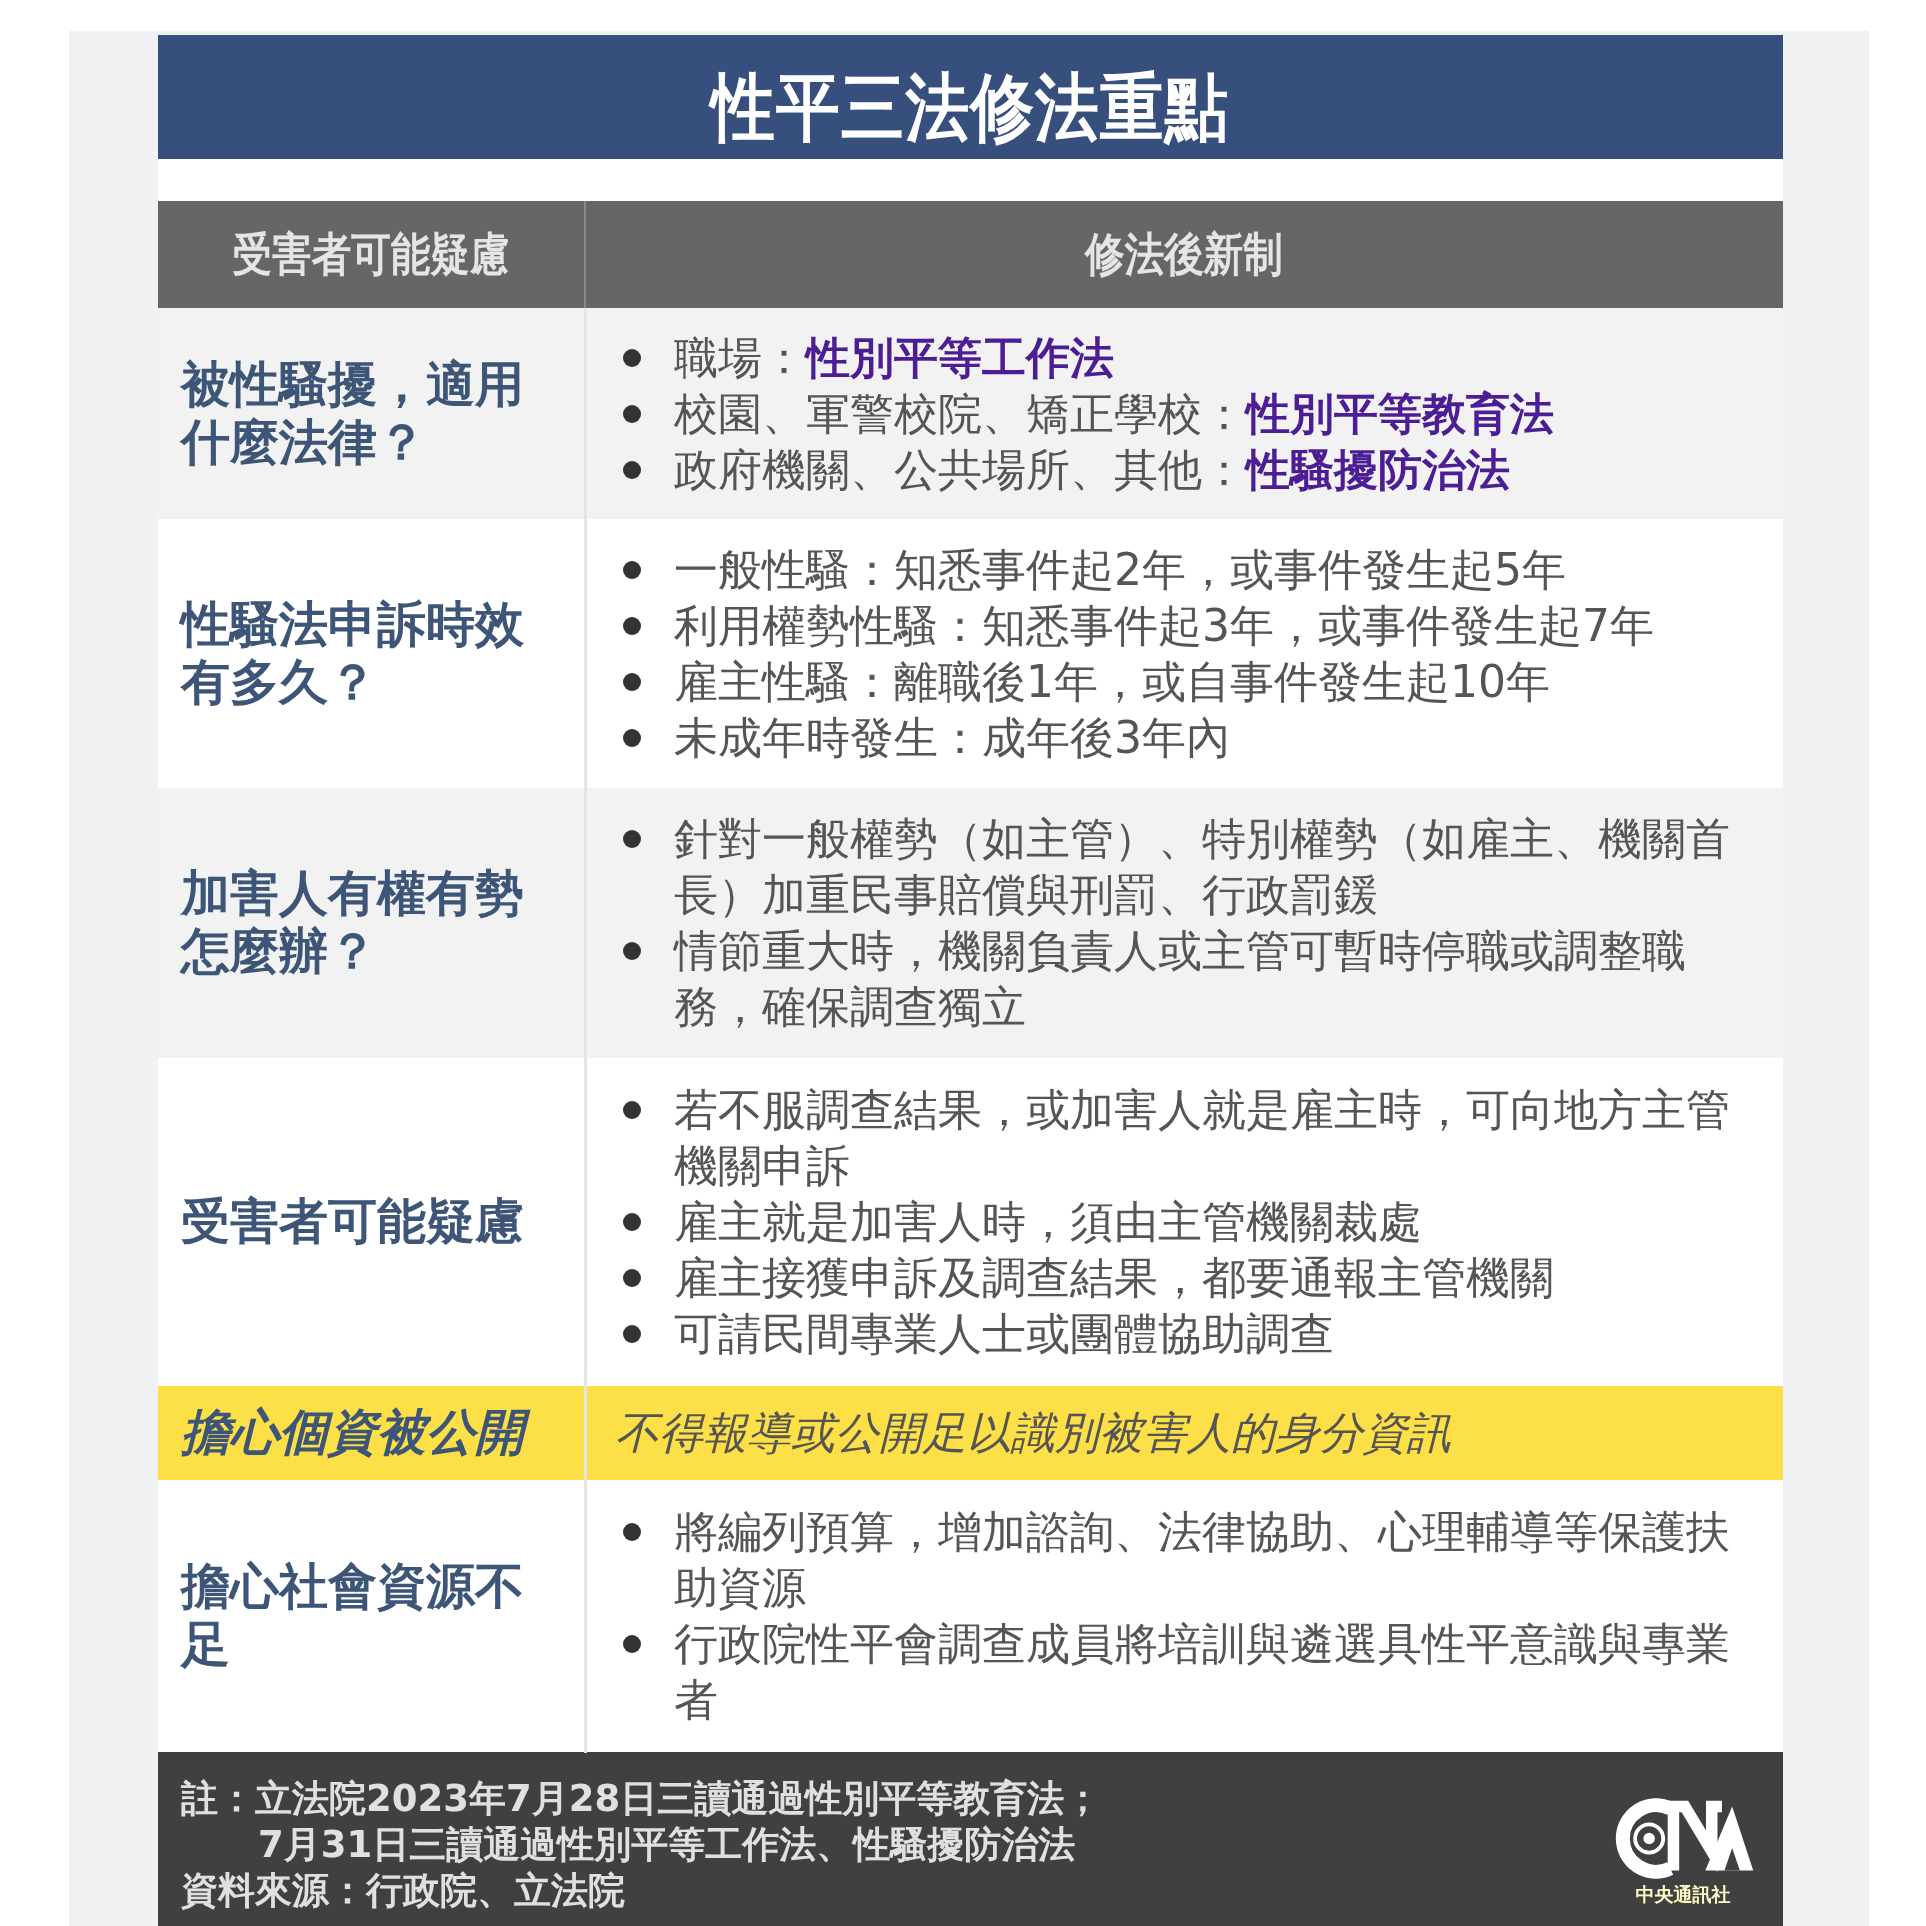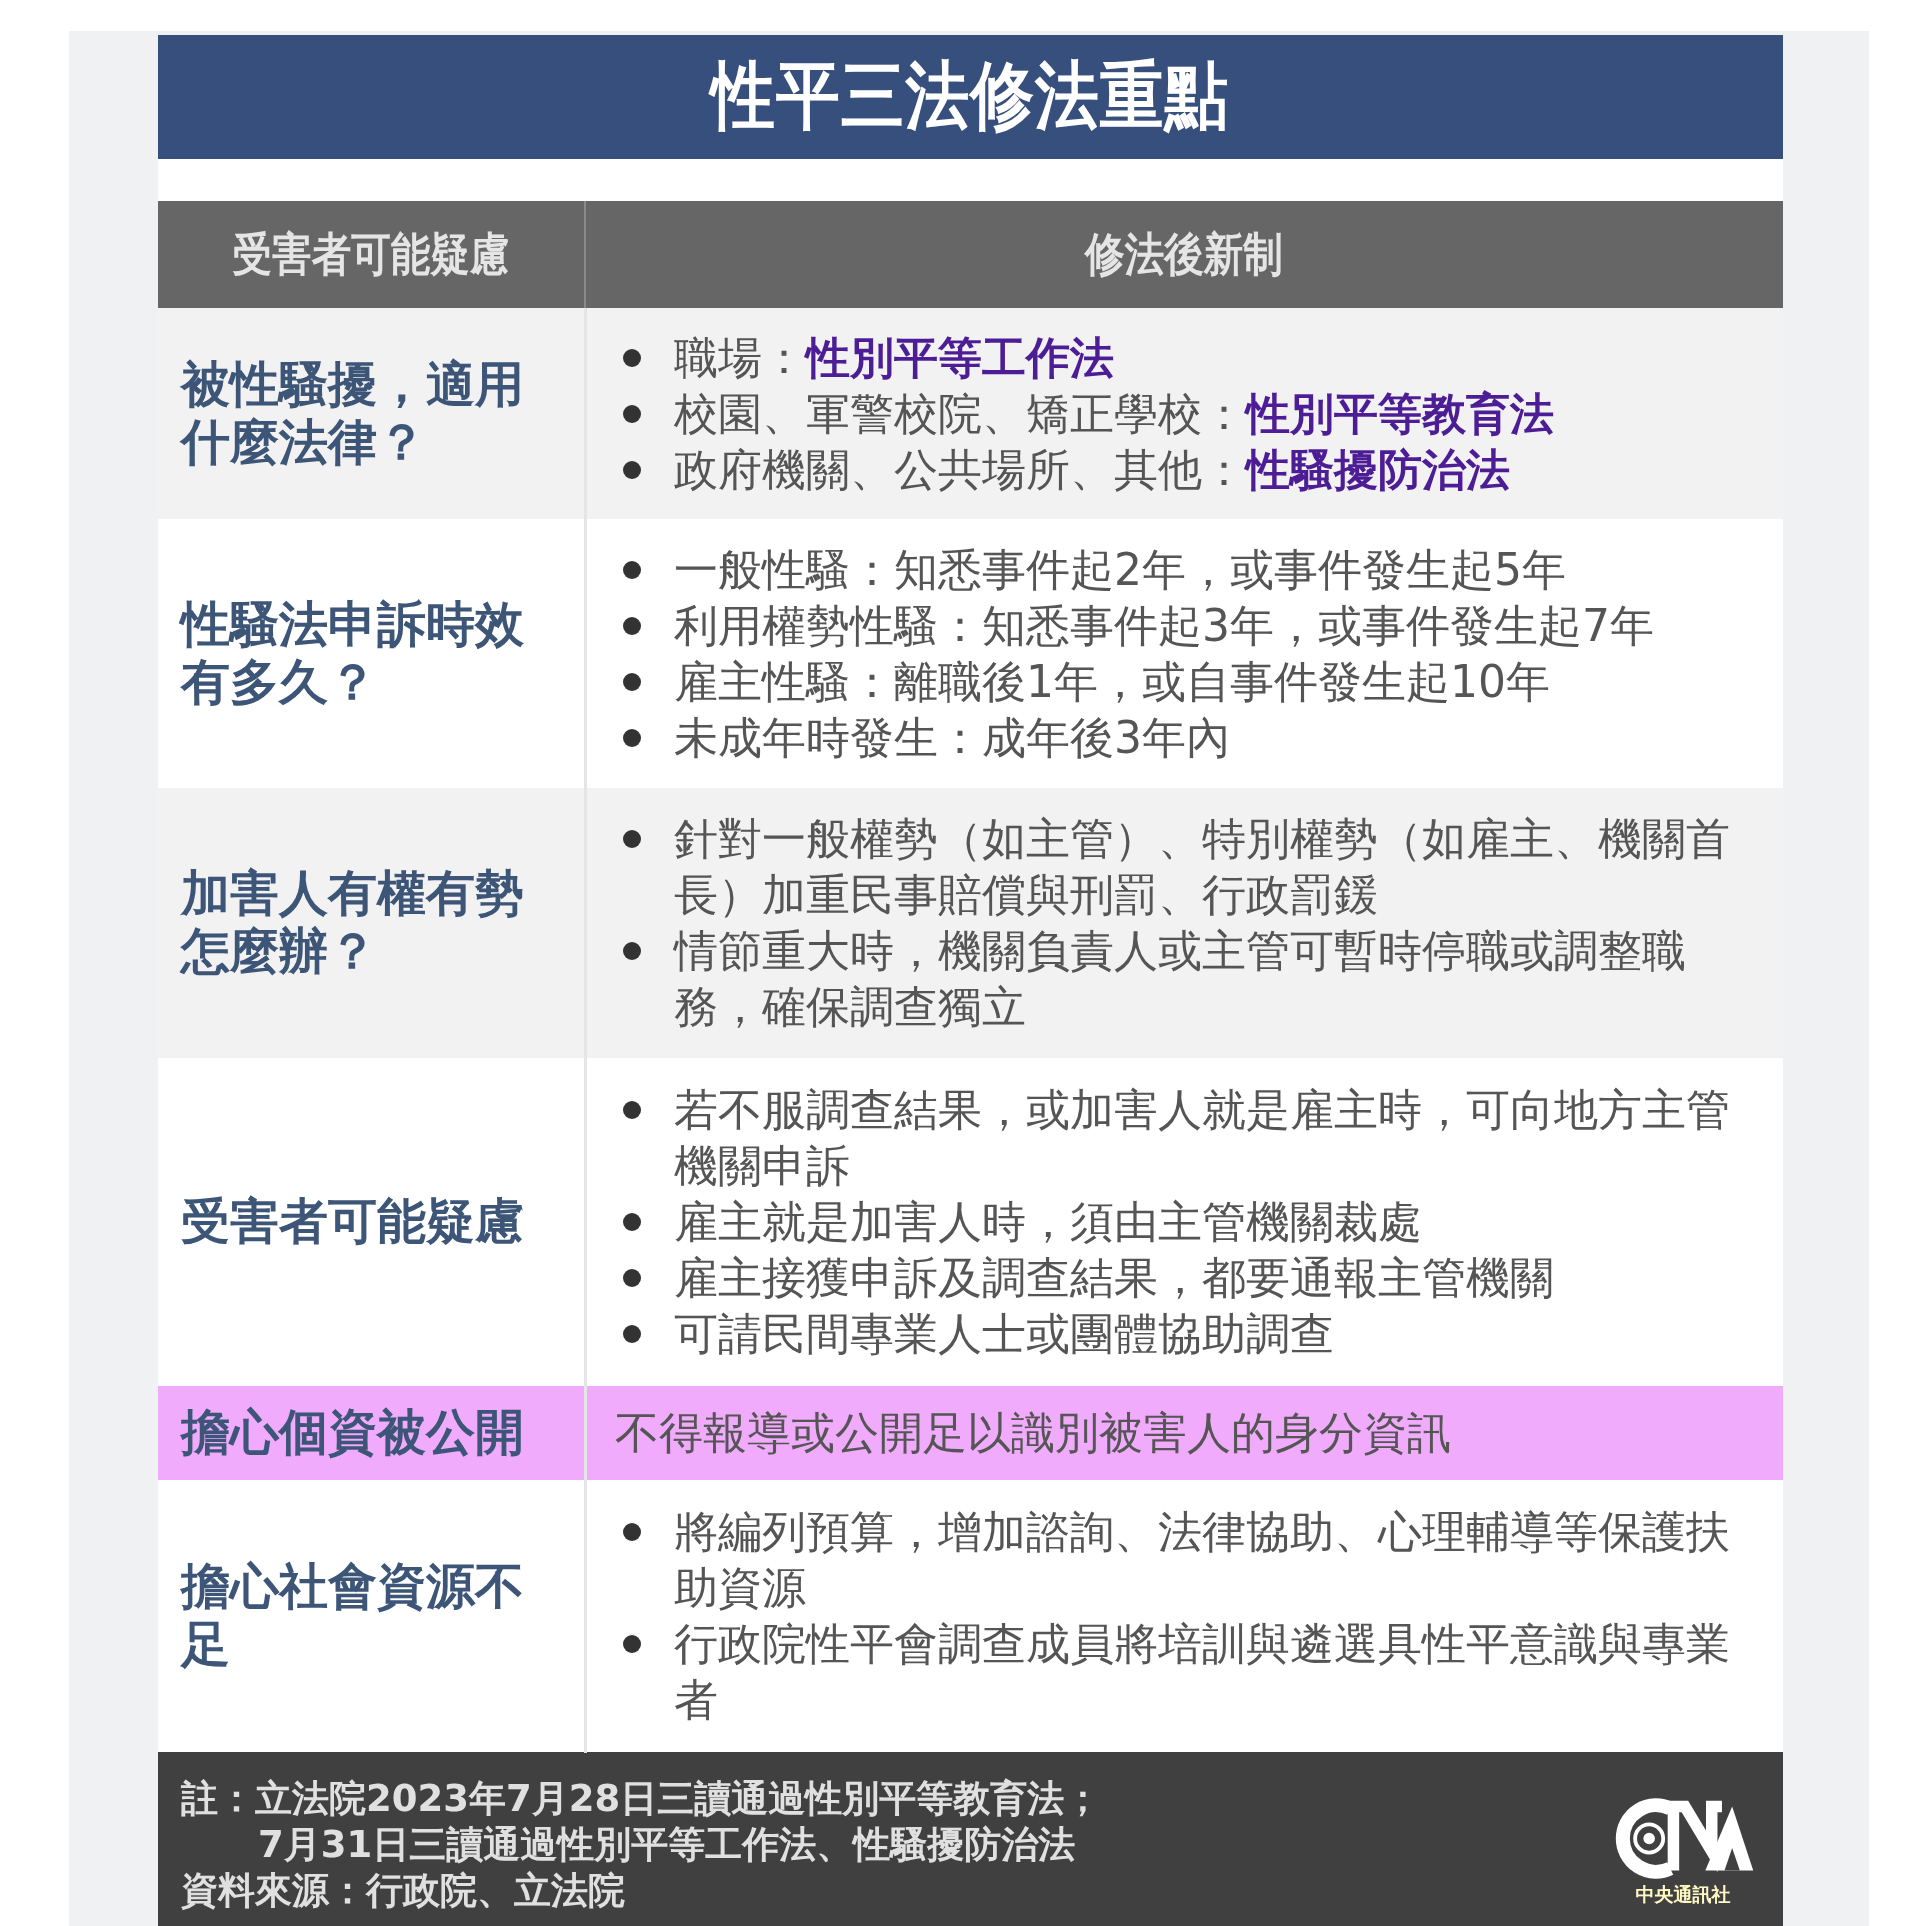--- a/index.html
+++ b/index.html
@@ -30,21 +30,21 @@
       height: 1891px;
       background: #ffffff;
       overflow: hidden;
     }
     .title-bar {
       position: absolute;
       left: 0; top: 0;
       width: 100%;
       height: 124px;
       display: flex;
-      align-items: center;
+      align-items: flex-end;
       justify-content: center;
     }
     .title-text {
       color: #ffffff;
       font-size: 74px;
       font-weight: bold;
       letter-spacing: 1.3px;
       transform: scaleX(0.86);
     }
     .col-header {
@@ -226,21 +226,21 @@
         <div class="q">
           <span>受害者可能疑慮</span>
         </div>
         <div class="a">
           <div class="bullet-item"><span class="bullet-dot"></span><span>若不服調查結果，或加害人就是雇主時，可向地方主管機關申訴</span></div>
           <div class="bullet-item"><span class="bullet-dot"></span><span>雇主就是加害人時，須由主管機關裁處</span></div>
           <div class="bullet-item"><span class="bullet-dot"></span><span>雇主接獲申訴及調查結果，都要通報主管機關</span></div>
           <div class="bullet-item"><span class="bullet-dot"></span><span>可請民間專業人士或團體協助調查</span></div>
         </div>
       </div>
-      <div class="row" style="background: #f0abfc; height: 94px;">
+      <div class="row" style="background: #fde047; height: 94px; font-style: italic;">
         <div class="q">
           <span>擔心個資被公開</span>
         </div>
         <div class="a" style="padding-left: 31px;">
           <div class="plain-answer">不得報導或公開足以識別被害人的身分資訊</div>
         </div>
       </div>
       <div class="row" style="background: rgb(255, 255, 255); height: 272px;">
         <div class="q">
           <span>擔心社會資源不足</span>

